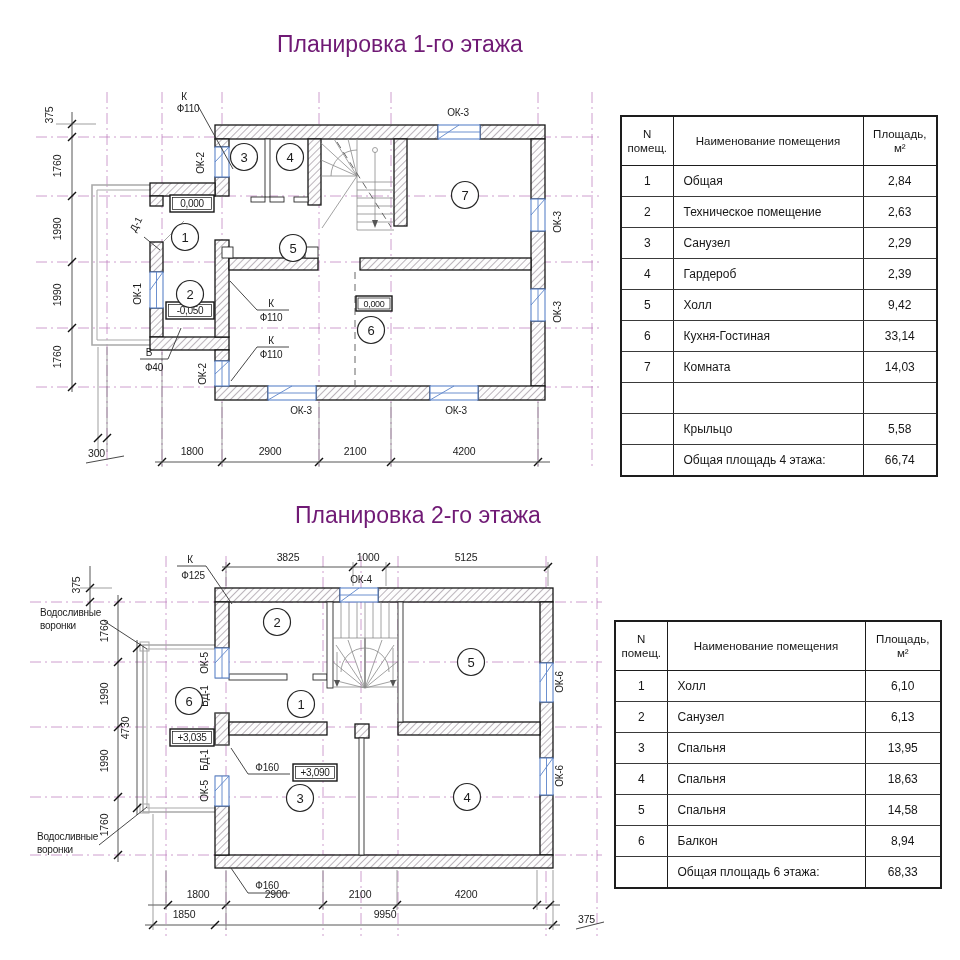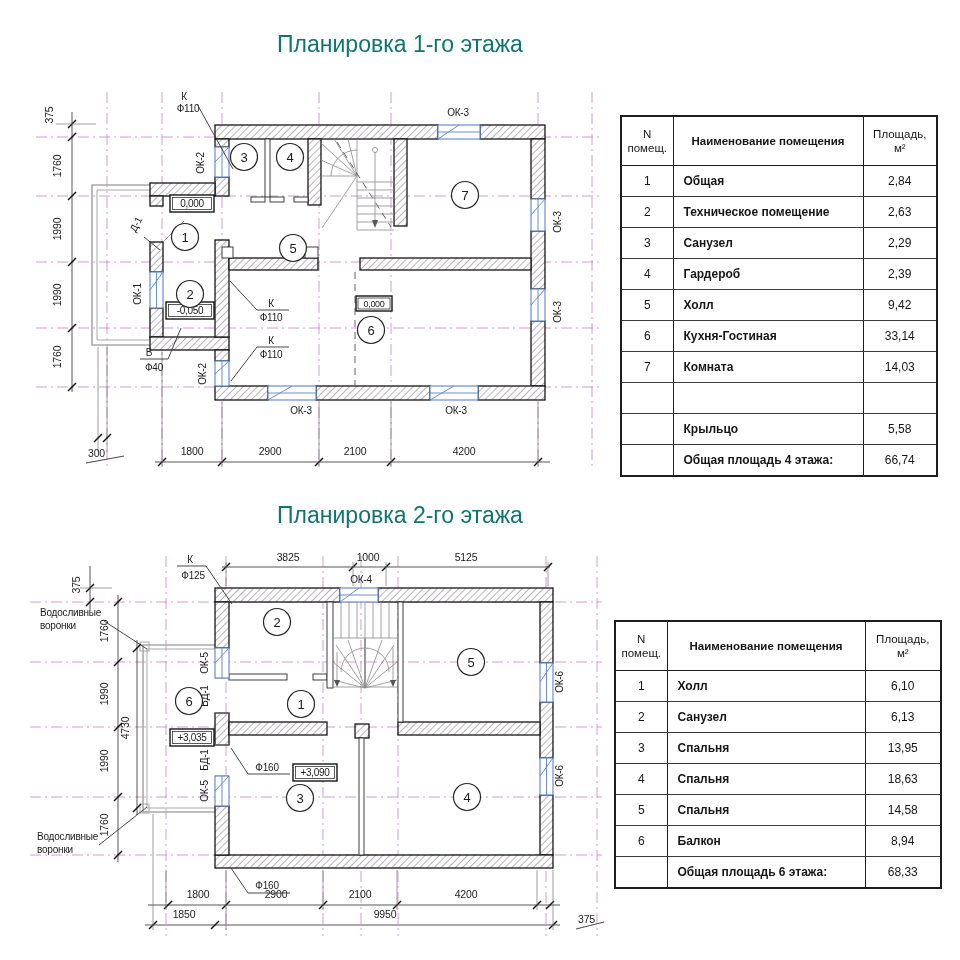--- a/index.html
+++ b/index.html
@@ -1,19 +1,19 @@
 <!DOCTYPE html>
 <html><head>
 <meta charset="utf-8">
 <style>
   html,body{margin:0;padding:0;background:#fff;}
   .page{position:relative;width:960px;height:960px;background:#fff;overflow:hidden;
         font-family:"Liberation Sans",sans-serif;color:#161616;}
-  .title{position:absolute;left:0;width:800px;text-align:center;font-size:23px;color:#0f766e;}
-  .t1{top:31px;} .t2{top:502px;}
+  .title{position:absolute;left:0;width:800px;text-align:center;font-size:23px;color:#701a75;}
+  .t1{top:31px;} .t2{top:502px;padding-left:18px;}
   svg{position:absolute;}
   svg text{font-family:"Liberation Sans",sans-serif;fill:#1c1c1c;}
   .mid{text-anchor:middle;}
   .dim{font-size:10.5px;letter-spacing:-0.2px;}
   .lbl{font-size:10px;letter-spacing:-0.2px;}
   .rm{font-size:13px;}
   .ev{font-size:10px;letter-spacing:-0.3px;}
   .ax{stroke:#b671b6;stroke-width:0.9;stroke-dasharray:11 4 2 4;opacity:0.75;}
   .wl{stroke:#161616;stroke-width:1.3;}
   .thin{fill:#fff;stroke:#2b2b2b;stroke-width:0.9;}
@@ -28,21 +28,21 @@
   .dsh{stroke:#555;stroke-width:0.9;stroke-dasharray:7 5;fill:none;}
   .circ{fill:#fff;stroke:#262626;stroke-width:1.2;}
   .eb{fill:#fff;stroke:#161616;stroke-width:1.4;}
   .ebi{fill:none;stroke:#161616;stroke-width:0.7;}
   .ah{fill:#555;stroke:none;}
   table.rt{border-collapse:collapse;position:absolute;background:#fff;table-layout:fixed;border:2px solid #1d1d1d;}
   table.rt td{border:1px solid #3a3a3a;font-size:12px;color:#161616;height:28px;overflow:hidden;}
   table.rt td.c{text-align:center;}
   table.rt td.nm{padding:0 4px 0 10px;}
   table.rt td:first-child{border-right:1.7px solid #1d1d1d;}
-  table.rt td:nth-child(2){border-right:1.7px solid #1d1d1d;font-weight:bold;}
+  table.rt td:nth-child(2){border-right:1.7px solid #1d1d1d;}
   table.rt tr.hd td{border-bottom:1.7px solid #1d1d1d;height:46px;font-size:11.5px;text-align:center;line-height:1.25;}
 </style>
 </head>
 <body>
 
 <div class="page">
 
   <div class="title t1">Планировка 1-го этажа</div>
   <div class="title t2">Планировка 2-го этажа</div>
 

